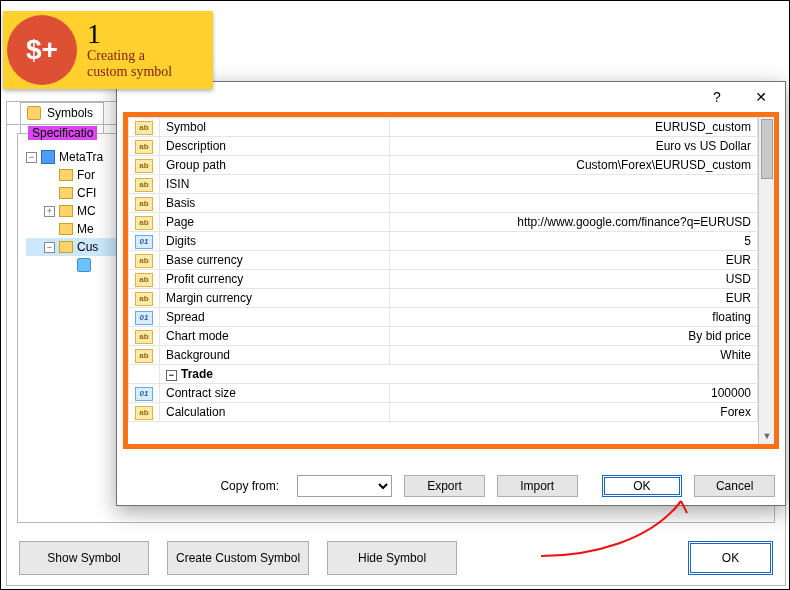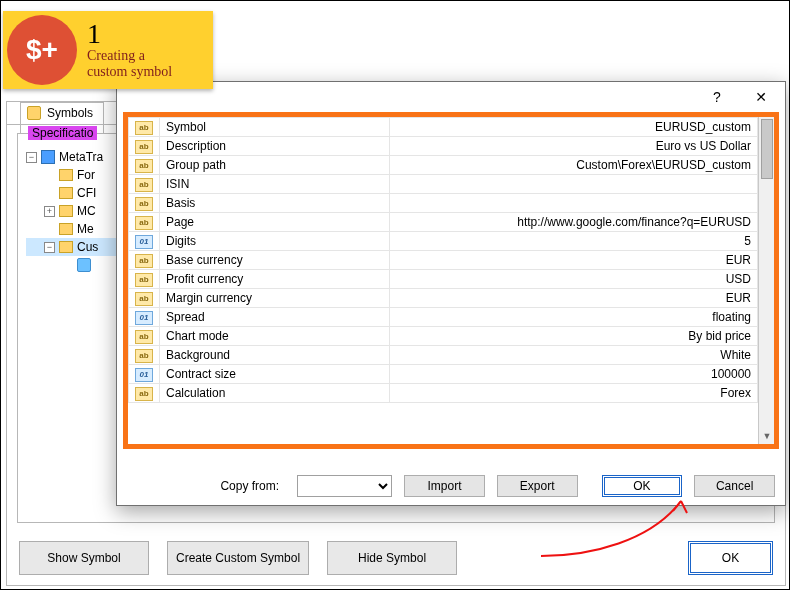--- a/index.html
+++ b/index.html
@@ -378,20 +378,24 @@
       <tr>
         <td class="cicon"><span class="picon ab">ab</span></td>
         <td class="cname">Chart mode</td>
         <td class="cval">By bid price</td>
       </tr>
       <tr>
         <td class="cicon"><span class="picon ab">ab</span></td>
         <td class="cname">Background</td>
         <td class="cval">White</td>
       </tr>
+      <tr class="section">
+        <td class="cicon"></td>
+        <td class="cname" colspan="2"><span class="collapse-mark">−</span><span>Trade</span></td>
+      </tr>
       <tr>
         <td class="cicon"><span class="picon num">01</span></td>
         <td class="cname">Contract size</td>
         <td class="cval">100000</td>
       </tr>
       <tr>
         <td class="cicon"><span class="picon ab">ab</span></td>
         <td class="cname">Calculation</td>
         <td class="cval">Forex</td>
       </tr>
@@ -400,22 +404,22 @@
     <div class="grid-scroll">
       <div class="grid-arrow up">▲</div>
       <div class="grid-thumb"></div>
       <div class="grid-arrow down">▼</div>
     </div>
   </div>
 
   <div class="dlg-bottom">
     <div class="lbl">Copy from:</div>
     <select class="copy"></select>
+    <div class="sbtn">Export</div>
     <div class="sbtn">Import</div>
-    <div class="sbtn">Export</div>
     <div style="flex:1"></div>
     <div class="sbtn ok">OK</div>
     <div class="sbtn">Cancel</div>
   </div>
 </div>
 
 <div class="badge">
   <div class="circle">$+</div>
   <div class="txt">
     <div class="num">1</div>

